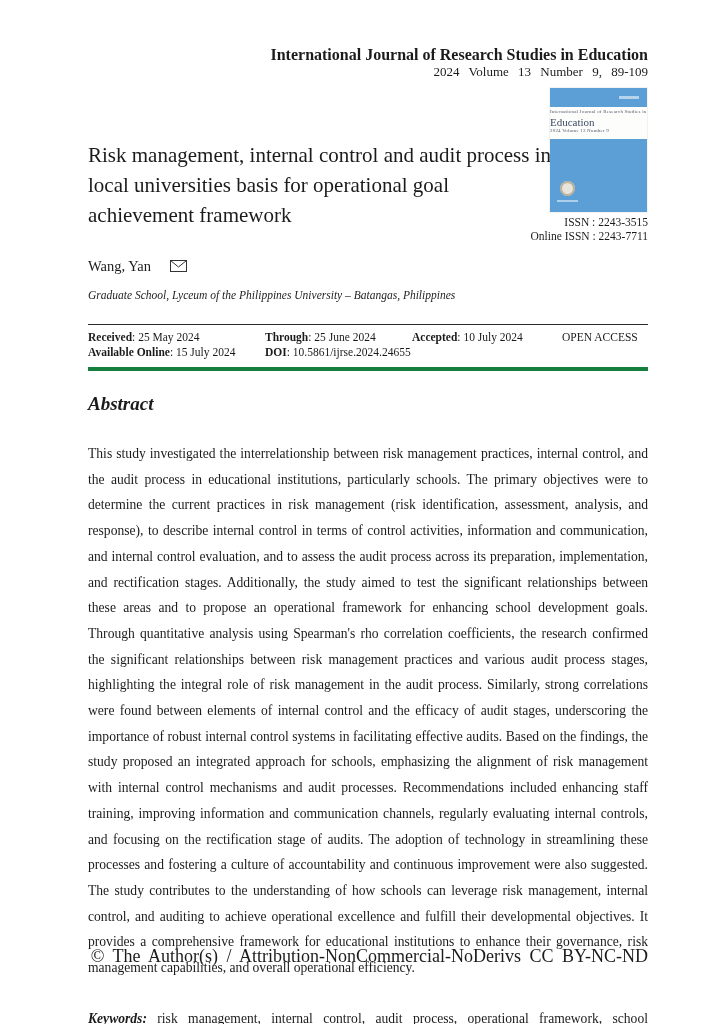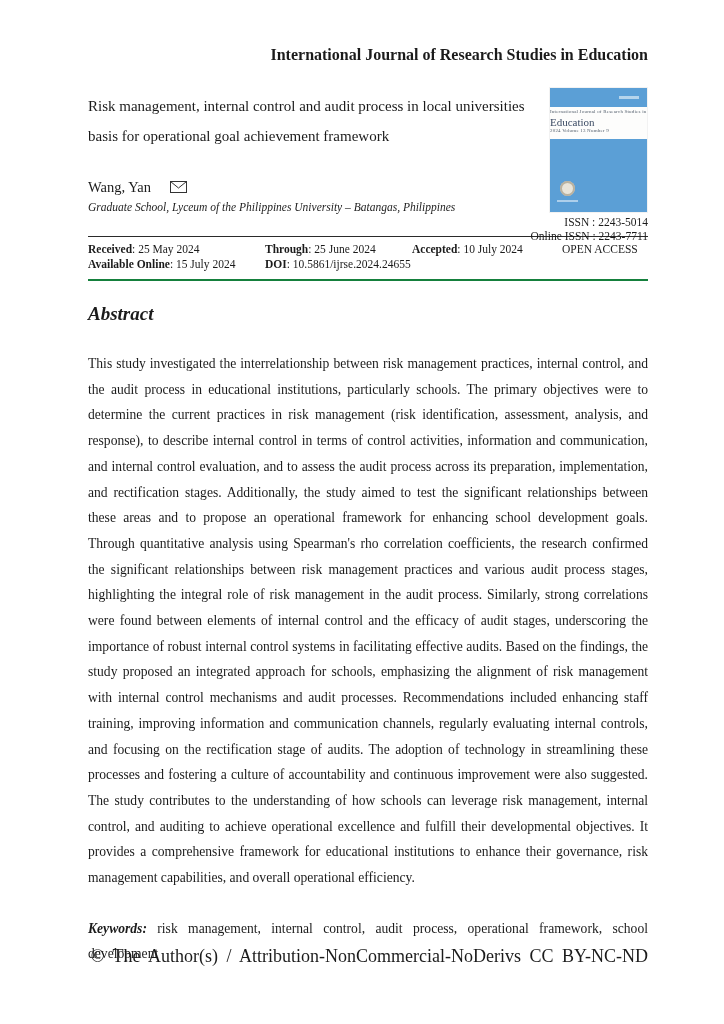--- a/index.html
+++ b/index.html
@@ -13,25 +13,25 @@
   }
   .content{position:absolute;left:88px;top:0;width:560px;}
 
   
   .journal-header{margin-top:46px;text-align:right;line-height:17px;}
   .journal-name{font-weight:bold;font-size:16px;}
   .issue-line{font-size:13px;word-spacing:6px;}
 
   
   .article-title{
-    margin-top:28px;width:470px;
-    font-size:15px;line-height:30px;font-weight:normal;
+    margin-top:60px;width:470px;
+    font-size:21px;line-height:30px;font-weight:normal;
   }
   .author-line{margin-top:28px;font-size:14.5px;display:flex;align-items:center;gap:17px;}
-  .affiliation{margin-top:5px;font-style:italic;font-size:11.5px;color:#222;}
+  .affiliation{margin-top:14px;font-style:italic;font-size:11.5px;color:#222;}
 
   
   .cover{
     position:absolute;left:550px;top:88px;width:97px;height:124px;
     box-shadow:0 0 0 1px rgba(0,0,0,0.05);
     display:flex;flex-direction:column;overflow:hidden;
   }
   .cover-band-top{height:19px;position:relative;}
   .cover-band-top .tinybar{position:absolute;right:8px;top:8px;width:20px;height:3px;background:rgba(255,255,255,0.55);}
   .cover-white{background:#fdfdfc;height:30px;text-align:left;padding-top:2px;}
@@ -41,21 +41,21 @@
   .cover-seal{
     position:absolute;left:10px;bottom:16px;width:15px;height:15px;border-radius:50%;
     background:#e9e5da;box-shadow:inset 0 0 0 2px #b9b2a0, inset 0 0 2px #7d8aa0;
   }
   .cover-seal-caption{position:absolute;left:7px;bottom:10px;width:21px;height:2.5px;background:rgba(255,255,255,0.5);}
   .issn-block{position:absolute;left:470px;top:215px;width:178px;text-align:right;font-size:11.5px;line-height:14px;}
 
   
   .meta-table{
     margin-top:23px;
-    border-top:1px solid #2a2a2a;border-bottom:2px solid #15803d;
+    border-top:1px solid #2a2a2a;border-bottom:4px solid #15803d;
     padding:5px 0 7px 0;
     font-size:11.5px;line-height:15px;
   }
   .meta-row{display:grid;grid-template-columns:177px 147px 150px 1fr;}
   .meta-cell b{font-weight:bold;}
   .meta-cell.right{text-align:left;}
 
   
   .abstract-heading{margin-top:22px;font-weight:bold;font-style:italic;font-size:19px;}
   .abstract-body{
@@ -76,20 +76,21 @@
 </style>
 </head>
 <body>
 
 <div class="page">
 
   <div class="content">
 
     <div class="journal-header">
       <div class="journal-name">International Journal of Research Studies in Education</div>
+      <div class="issue-line">2024  Volume 13  Number 9, 89-109</div>
     </div>
 
     <h1 class="article-title">Risk management, internal control and audit process in local universities basis for operational goal achievement framework</h1>
 
     <div class="author-line">
       <span>Wang, Yan</span>
       <span class="mail-icon">
         <svg width="17" height="12" viewBox="0 0 17 12">
           <rect x="0.5" y="0.5" width="16" height="11" fill="none" stroke="#333" stroke-width="1"></rect>
           <polyline points="0.5,0.5 8.5,7 16.5,0.5" fill="none" stroke="#333" stroke-width="1"></polyline>
@@ -141,19 +142,19 @@
       <div class="cover-title">Education</div>
       <div class="cover-tiny">2024 Volume 13 Number 9</div>
     </div>
     <div class="cover-body" style="background-color: rgb(91, 159, 214);">
       <span class="cover-seal"></span>
       <span class="cover-seal-caption"></span>
     </div>
   </div>
 
   <div class="issn-block">
-    <div>ISSN : 2243-5014</div>
+    <div>ISSN : 2243-3515</div>
     <div>Online ISSN : 2243-7711</div>
   </div>
 
   <div class="footer-line">©  The  Author(s)  /  Attribution-NonCommercial-NoDerivs  CC  BY-NC-ND</div>
 
 </div>
 
 </body></html>

